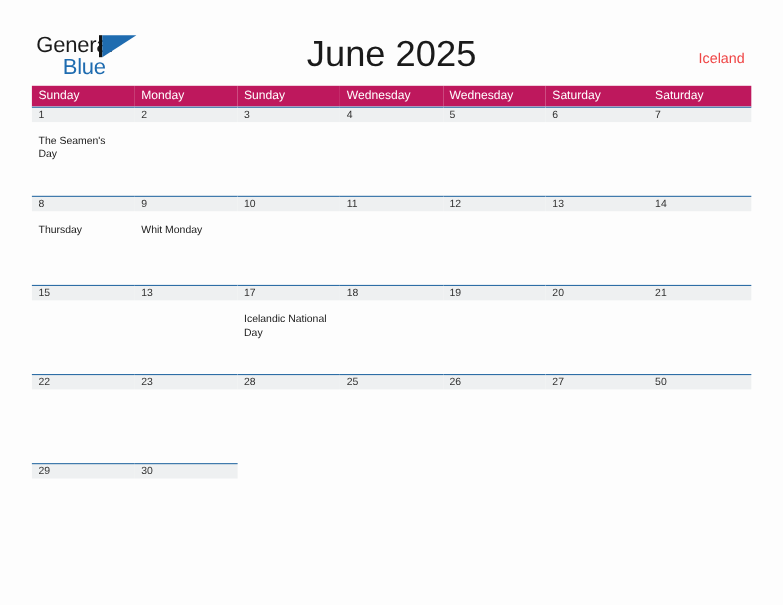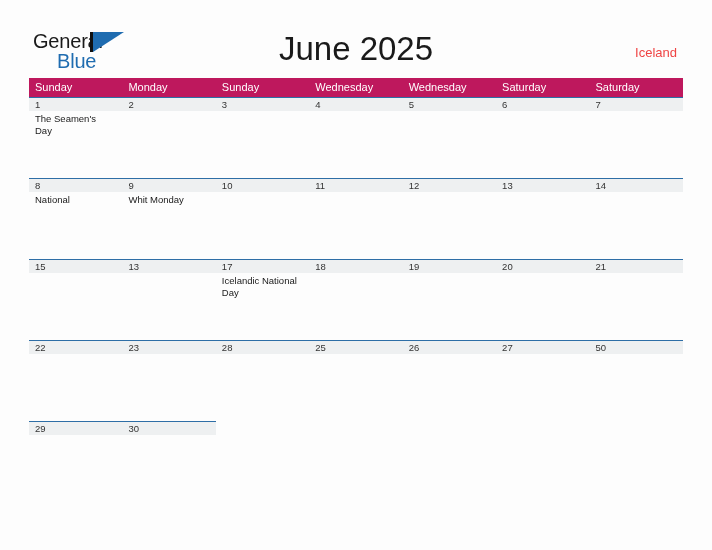--- a/index.html
+++ b/index.html
@@ -147,21 +147,21 @@
     font-size: 9.5px;
     line-height: 12px;
     color: #333333;
   }
   .daycell.blank .daynum-band {
     background: transparent;
     border-top: 1px solid transparent;
   }
 
   .events {
-    padding: 2px 7px 0 6px;
+    padding: 12px 7px 0 6px;
     font-size: 9.5px;
     line-height: 12px;
     color: #1a1a1a;
   }
   .event {
     display: block;
     word-wrap: break-word;
   }
 </style>
 </head>
@@ -243,21 +243,21 @@
             <div class="daycell">
               <div class="daynum-band">7</div>
             </div>
           </td>
         </tr>
         <tr>
           <td>
             <div class="daycell">
               <div class="daynum-band">8</div>
               <div class="events">
-                <span class="event">National</span>
+                <span class="event">Thursday</span>
               </div>
             </div>
           </td>
           <td>
             <div class="daycell">
               <div class="daynum-band">9</div>
               <div class="events">
                 <span class="event">Whit Monday</span>
               </div>
             </div>

